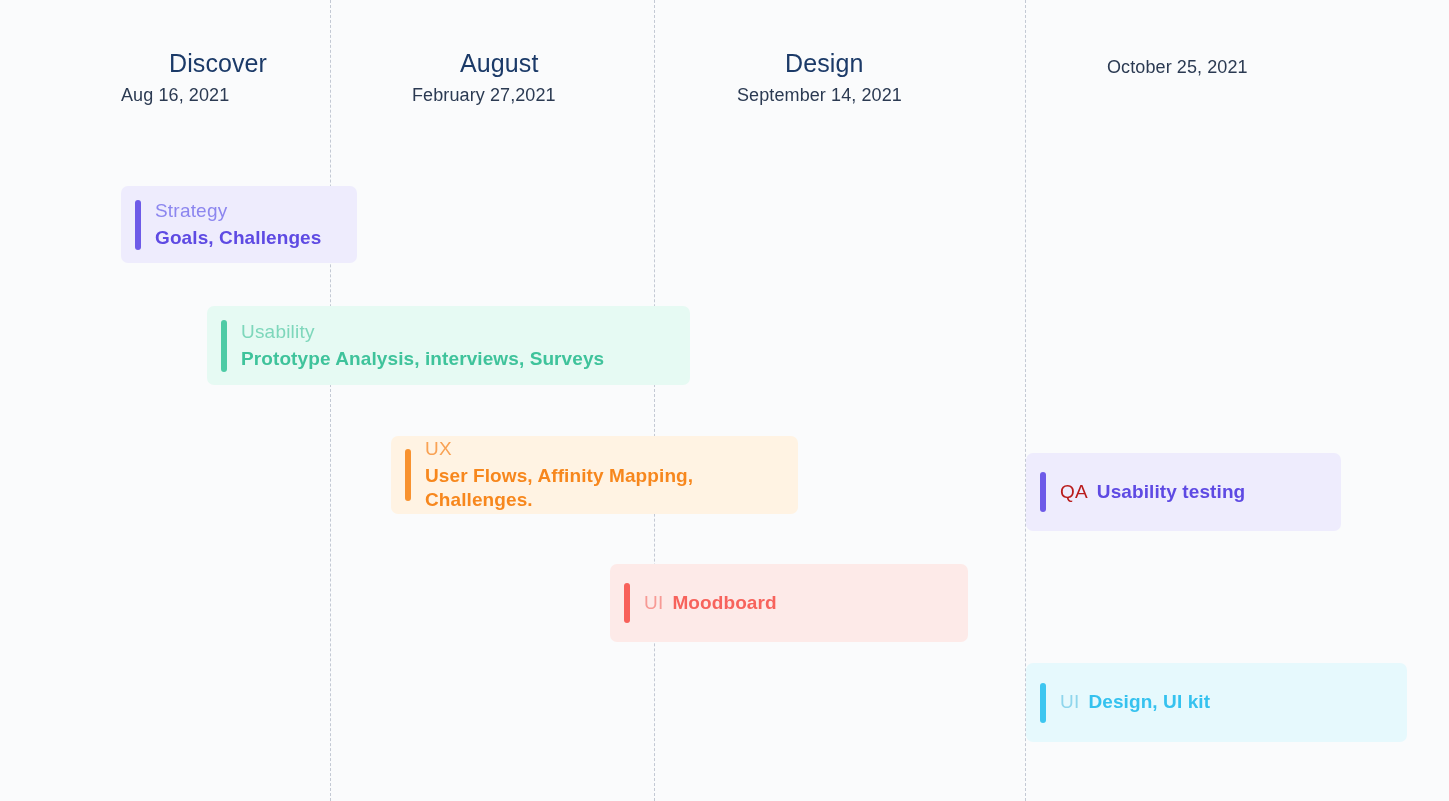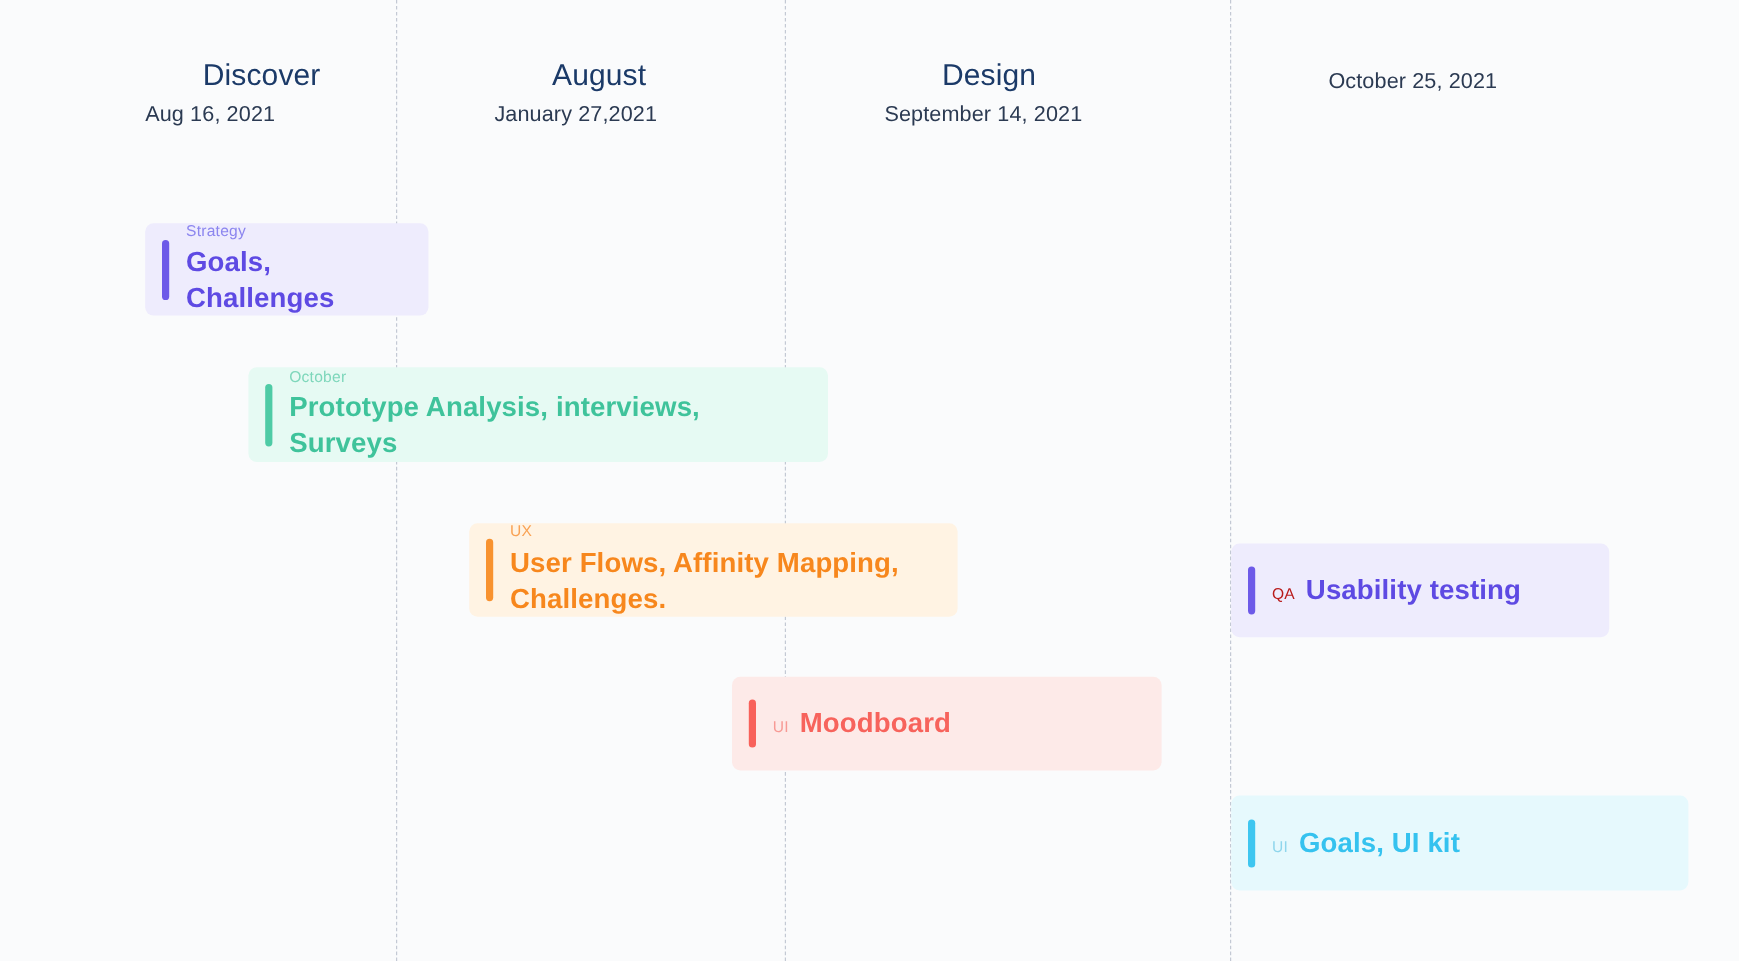--- a/index.html
+++ b/index.html
@@ -71,27 +71,27 @@
     width: 6px;
     border-radius: 4px;
   }
   .task-body {
     padding-left: 34px;
     padding-right: 14px;
     width: 100%;
     box-sizing: border-box;
   }
   .task-label {
-    font-size: 13px;
+    font-size: 19px;
     font-weight: 400;
     letter-spacing: 0.2px;
     line-height: 1.25;
   }
   .task-detail {
-    font-size: 23px;
+    font-size: 19px;
     font-weight: 700;
     letter-spacing: 0.1px;
     line-height: 1.3;
     margin-top: 3px;
   }
   
   .task.inline .task-body {
     display: flex;
     align-items: baseline;
     gap: 9px;
@@ -111,21 +111,21 @@
       <div class="divider" style="left: 1025px; border-left-color: rgb(195, 201, 212);"></div>
     </div>
 
   <div id="phases-layer">
       <div class="phase" style="left: 121px; top: 49px;">
         <div class="phase-name" style="color: rgb(27, 58, 104);">Discover</div>
         <div class="phase-date" style="color: rgb(43, 58, 82);">Aug 16, 2021</div>
       </div>
       <div class="phase" style="left: 412px; top: 49px;">
         <div class="phase-name" style="color: rgb(27, 58, 104);">August</div>
-        <div class="phase-date" style="color: rgb(43, 58, 82);">January 27,2021</div>
+        <div class="phase-date" style="color: rgb(43, 58, 82);">February 27,2021</div>
       </div>
       <div class="phase" style="left: 737px; top: 49px;">
         <div class="phase-name" style="color: rgb(27, 58, 104);">Design</div>
         <div class="phase-date" style="color: rgb(43, 58, 82);">September 14, 2021</div>
       </div>
       <div class="phase" style="left: 1107px; top: 49px;">
         <div class="phase-date" style="color: rgb(43, 58, 82);">October 25, 2021</div>
       </div>
     </div>
 
@@ -133,21 +133,21 @@
       <div class="task" style="left: 121px; top: 186px; width: 236px; height: 77px; background: rgb(238, 236, 253);">
         <div class="task-accent" style="height: 50px; background: rgb(109, 90, 232);"></div>
         <div class="task-body">
           <div class="task-label" style="color: rgb(140, 134, 239);">Strategy</div>
           <div class="task-detail" style="color: rgb(94, 74, 227);">Goals, Challenges</div>
         </div>
       </div>
       <div class="task" style="left: 207px; top: 306px; width: 483px; height: 79px; background: rgb(230, 250, 243);">
         <div class="task-accent" style="height: 52px; background: rgb(78, 203, 165);"></div>
         <div class="task-body">
-          <div class="task-label" style="color: rgb(126, 215, 187);">October</div>
+          <div class="task-label" style="color: rgb(126, 215, 187);">Usability</div>
           <div class="task-detail" style="color: rgb(63, 195, 155);">Prototype Analysis, interviews, Surveys</div>
         </div>
       </div>
       <div class="task" style="left: 391px; top: 436px; width: 407px; height: 78px; background: rgb(255, 243, 227);">
         <div class="task-accent" style="height: 52px; background: rgb(248, 146, 47);"></div>
         <div class="task-body">
           <div class="task-label" style="color: rgb(249, 162, 84);">UX</div>
           <div class="task-detail" style="color: rgb(247, 135, 29);">User Flows, Affinity Mapping, Challenges.</div>
         </div>
       </div>
@@ -162,17 +162,17 @@
         <div class="task-accent" style="height: 40px; background: rgb(109, 90, 232);"></div>
         <div class="task-body">
           <div class="task-label" style="color: #b91c1c;">QA</div>
           <div class="task-detail" style="color: rgb(94, 74, 227);">Usability testing</div>
         </div>
       </div>
       <div class="task inline" style="left: 1026px; top: 663px; width: 381px; height: 79px; background: rgb(230, 249, 253);">
         <div class="task-accent" style="height: 40px; background: rgb(62, 198, 240);"></div>
         <div class="task-body">
           <div class="task-label" style="color: rgb(143, 214, 236);">UI</div>
-          <div class="task-detail" style="color: rgb(53, 194, 239);">Goals, UI kit</div>
+          <div class="task-detail" style="color: rgb(53, 194, 239);">Design, UI kit</div>
         </div>
       </div>
     </div>
 </div>
 
 </body></html>

